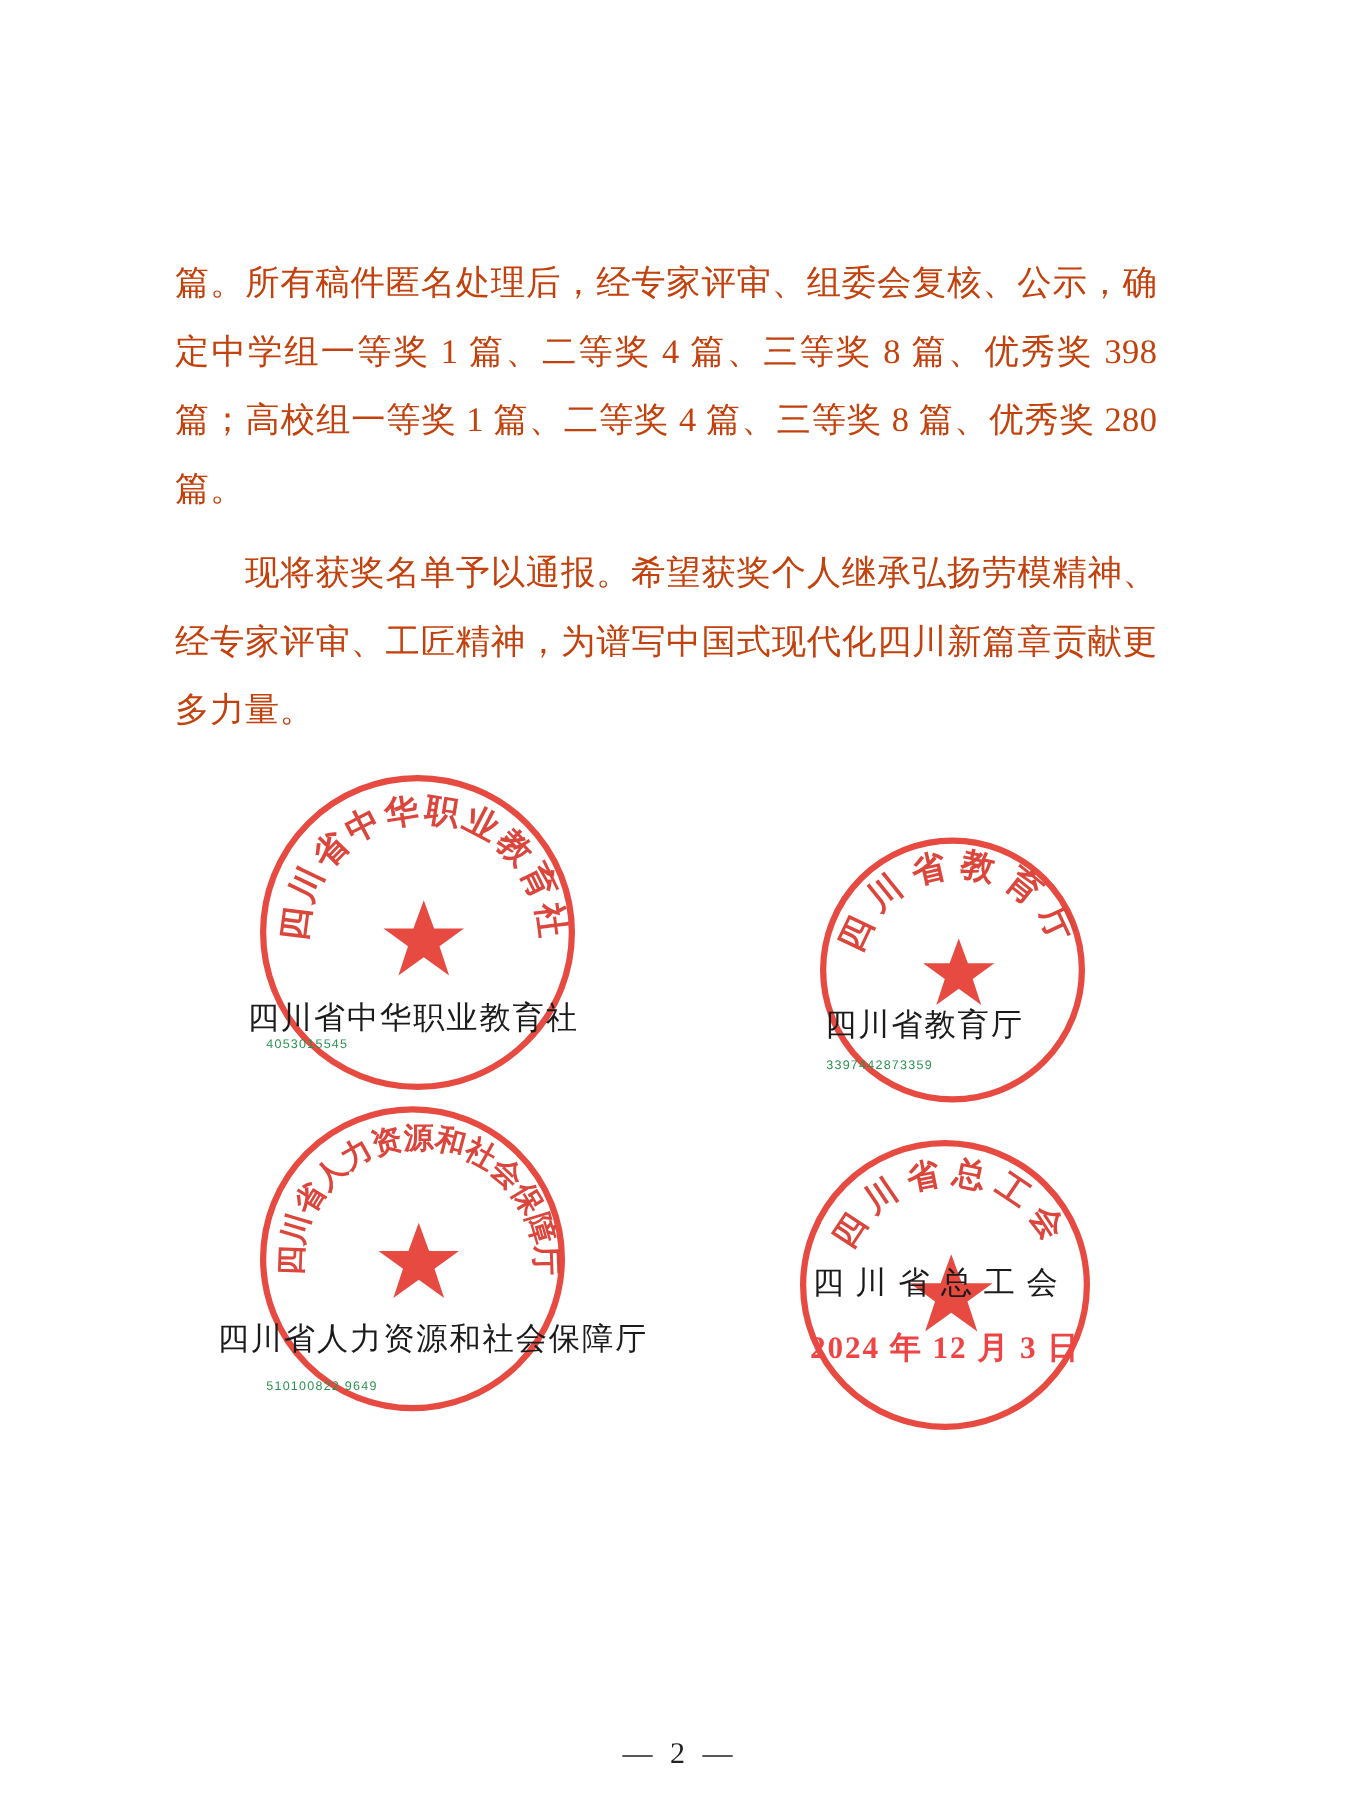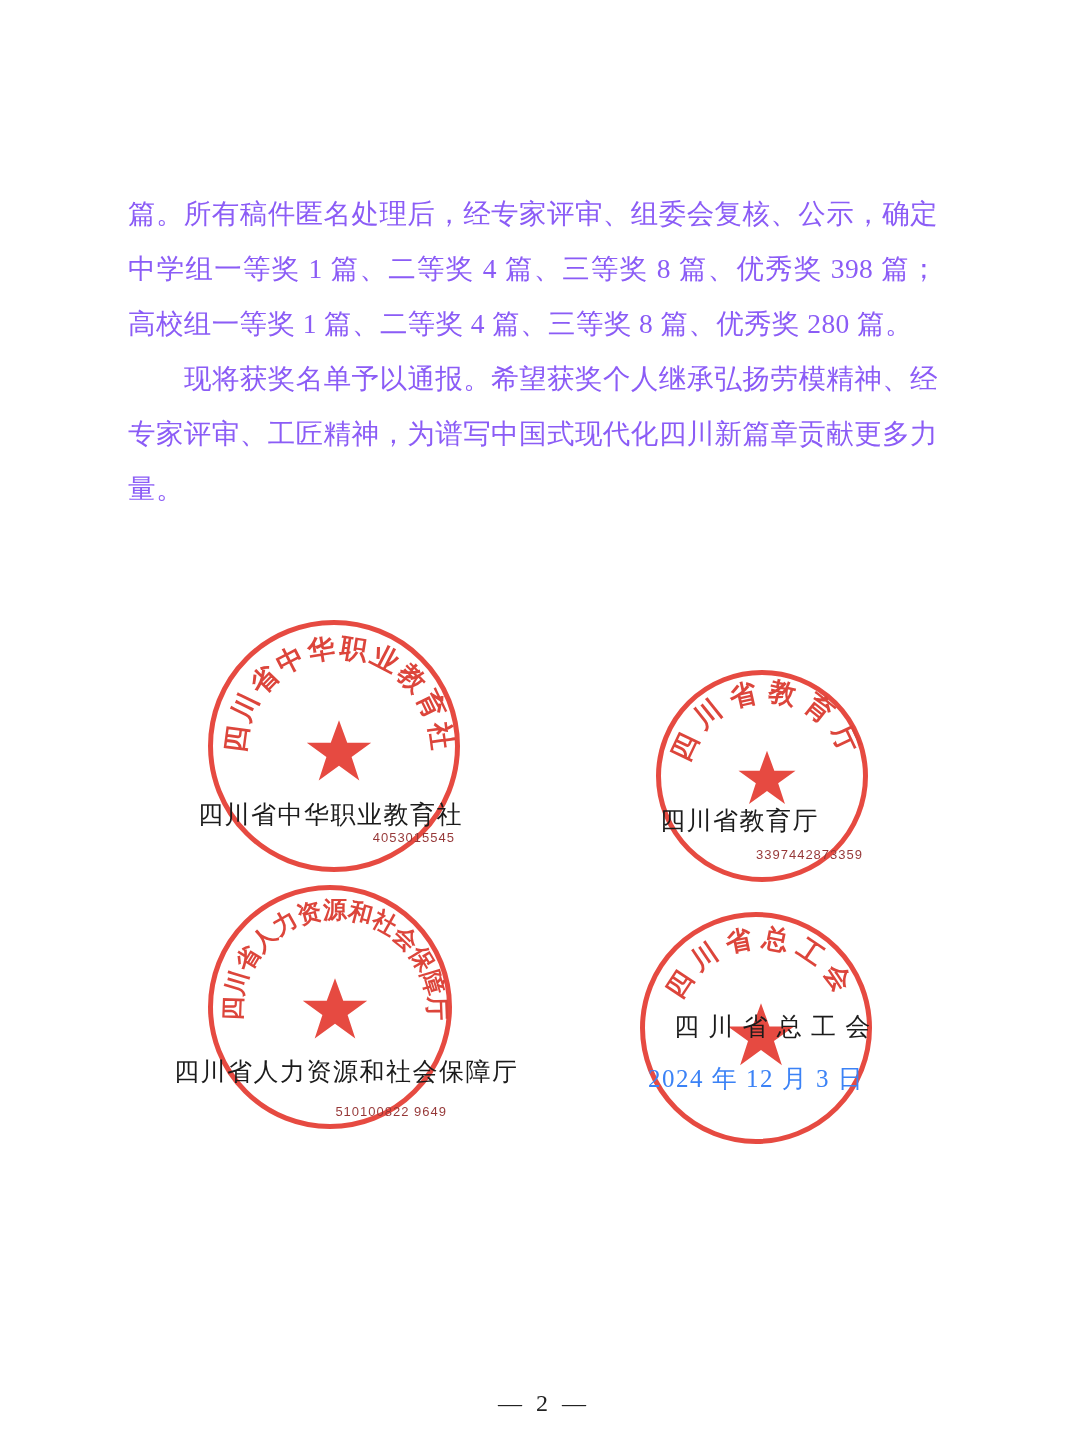--- a/index.html
+++ b/index.html
@@ -26,22 +26,22 @@
     left: 128px;
     top: 186px;
     width: 810px;
   }
   .para {
     font-size: 27.5px;
     line-height: 55px;
     letter-spacing: 0.4px;
     text-align: justify;
     text-justify: inter-character;
-    margin: 0;
-    color: #8b5cf6;
+    margin: 12px;
+    color: #c2410c;
   }
   .para + .para {
     margin-top: 0px;
   }
   .indent {
     text-indent: 56px;
   }
 
   
   .seals {
@@ -59,41 +59,42 @@
     border-radius: 50%;
     border: 5px solid #d6352b;
     box-sizing: border-box;
     opacity: 0.88;
     filter: saturate(1.1);
   }
   .bottom-num {
     position: absolute;
     left: 0;
     width: 100%;
-    text-align: right;
-    color: #7f1d1d;
-    font-size: 13px;
+    text-align: left;
+    color: #15803d;
+    font-size: 10px;
     letter-spacing: 1px;
     font-family: "Liberation Sans", sans-serif;
   }
   .org-label {
     position: absolute;
     font-size: 25px;
     line-height: 34px;
     color: #1b1b1b;
     letter-spacing: 1.5px;
     white-space: nowrap;
   }
   .date-label {
     position: absolute;
     font-size: 25px;
     line-height: 34px;
-    color: #3b82f6;
+    color: #ef4444;
     letter-spacing: 1.5px;
     white-space: nowrap;
+    font-weight: bold;
   }
   .page-number {
     position: absolute;
     left: 0;
     top: 1390px;
     width: 1080px;
     text-align: center;
     font-size: 24px;
     color: #222;
     letter-spacing: 4px;
@@ -173,21 +174,21 @@
             <path id="arc4" d="M 30,116 A 86,86 0 0 1 202,116"></path>
           </defs>
           <text font-family="Liberation Serif, serif" font-size="26" font-weight="bold" fill="#cc2f25" letter-spacing="8">
             <textPath href="#arc4" startOffset="50%" text-anchor="middle">四川省总工会</textPath>
           </text>
         </svg>
         <svg width="72" height="72" viewBox="0 0 100 100" style="position:absolute;left:80px;top:82px;">
           <polygon points="50,6 61.8,38.2 96,38.2 68,58.5 79,92 50,71 21,92 32,58.5 4,38.2 38.2,38.2" fill="#d6352b"></polygon>
         </svg>
       </div>
-      <div class="org-label" style="left:10px; top:98px;margin-left:24px;">四 川 省 总 工 会</div>
+      <div class="org-label" style="left:10px; top:98px;">四 川 省 总 工 会</div>
       <div class="date-label" style="left:8px; top:150px;">2024 年 12 月 3 日</div>
     </div>
 
   </div>
 
   <div class="page-number">
     <span>— 2 —</span>
   </div>
 
 </div>

